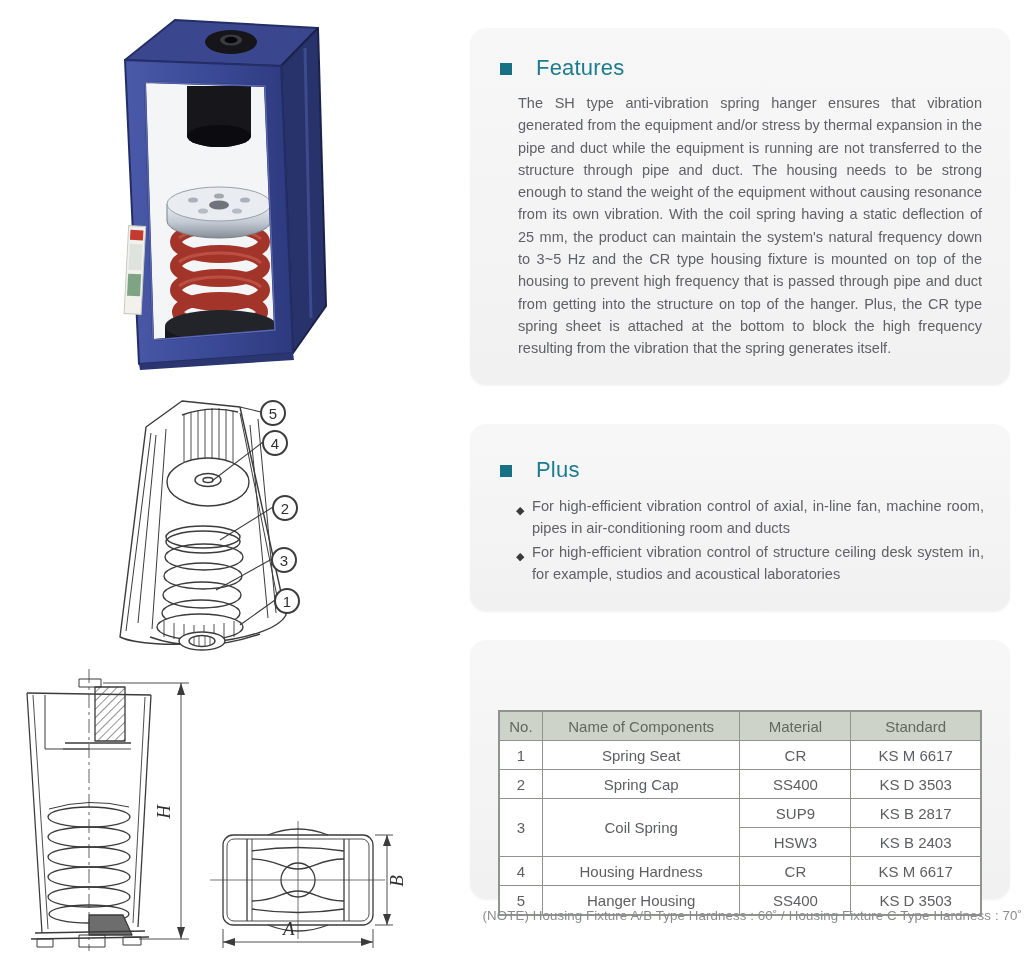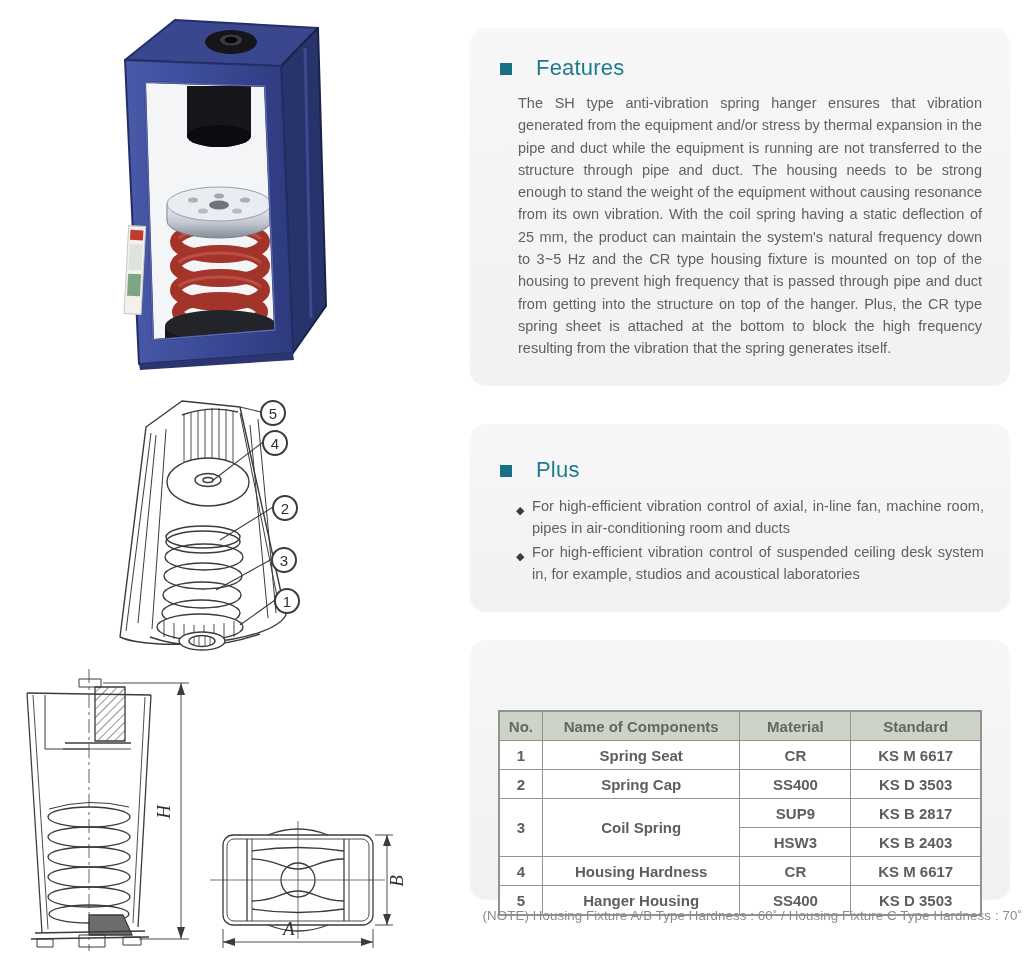--- a/index.html
+++ b/index.html
@@ -35,21 +35,21 @@
     position:absolute;left:0;top:4px;font-size:11px;color:#3a3a3c;
   }
   
   .spec-table{
     position:absolute;left:28px;top:70px;width:484px;
     border-collapse:collapse;background:#fff;
     font-size:15px;color:#5d5e60;
   }
   .spec-table th,.spec-table td{
     border:1px solid #8f948f;text-align:center;padding:2px 4px;height:24px;
-    font-weight:bold;
+    font-weight:normal;
   }
   .spec-table thead th{background:#cdd3c9;color:#63685f;}
   .spec-table{border:2px solid #8f948f;}
   .note-line{
     position:absolute;left:470px;top:908px;width:552px;
     font-size:13.3px;color:#8b8b8b;letter-spacing:0.1px;text-align:right;
   }
   
   .fig{position:absolute;}
   .fig-photo{left:83px;top:8px;width:270px;height:362px;}
@@ -316,21 +316,21 @@
     <span class="sec-square"></span>
     <span class="sec-title">Plus</span>
   </div>
   <ul class="usage-list">
     <li>
       <span class="diamond">◆</span>
       <span>For high-efficient vibration control of axial, in-line fan, machine room, pipes in air-conditioning room and ducts</span>
     </li>
     <li>
       <span class="diamond">◆</span>
-      <span>For high-efficient vibration control of suspended ceiling desk system in, for example, studios and acoustical laboratories</span>
+      <span>For high-efficient vibration control of structure ceiling desk system in, for example, studios and acoustical laboratories</span>
     </li>
   </ul>
 </div>
 
 <div class="panel panel-spec">
   <table class="spec-table">
     <colgroup>
         <col style="width:9%">
         <col style="width:41%">
         <col style="width:23%">

